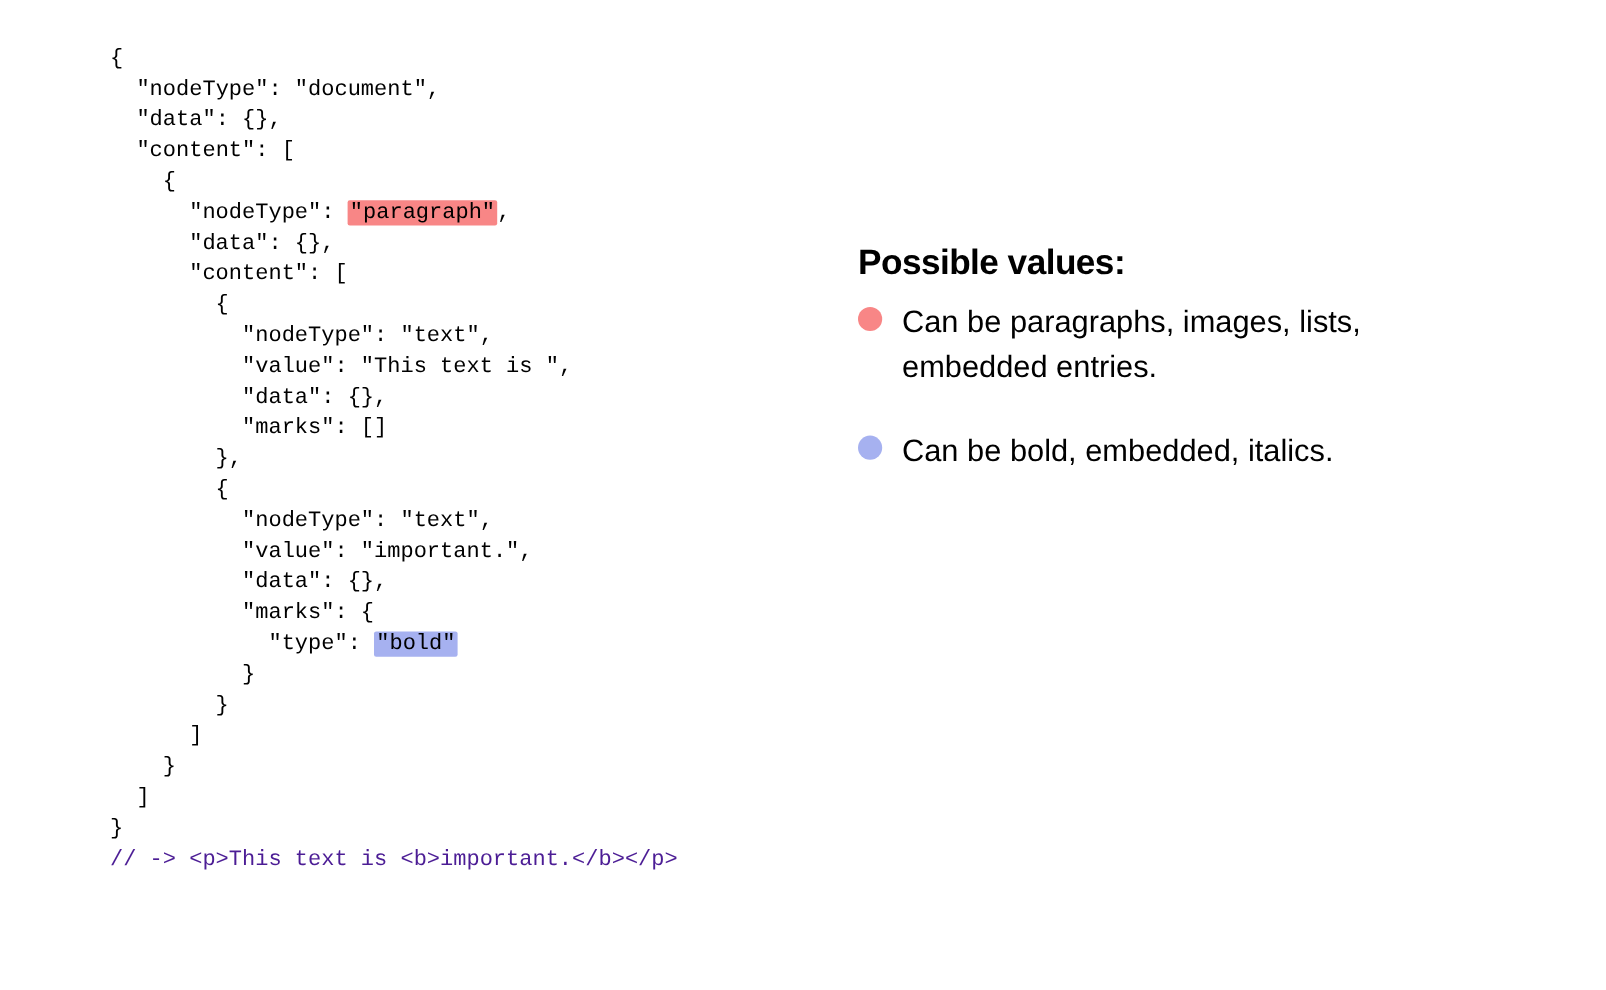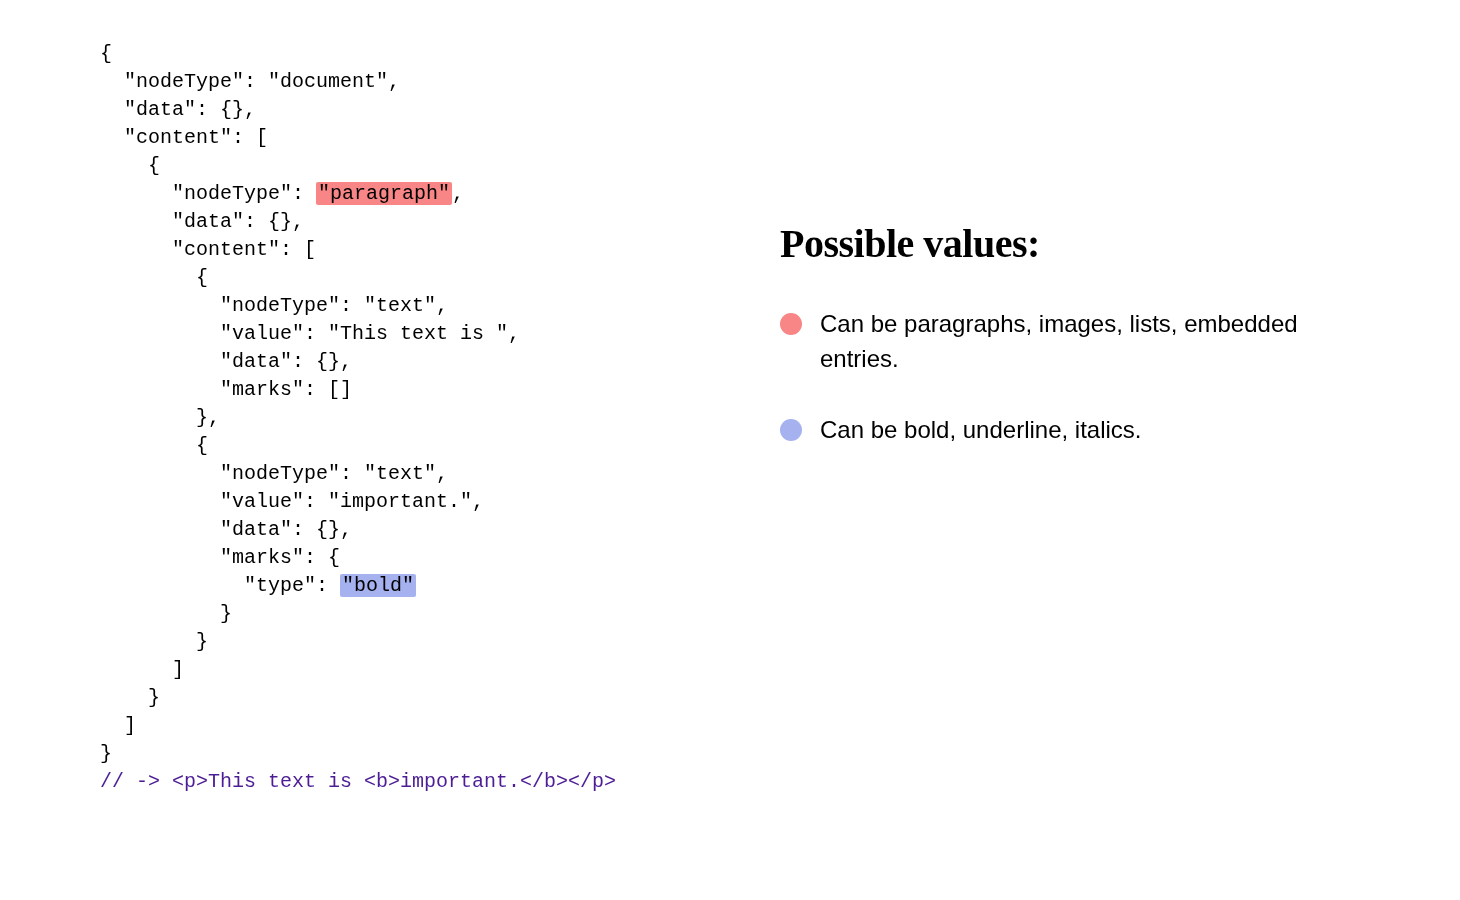--- a/index.html
+++ b/index.html
@@ -37,58 +37,57 @@
     color: #4c1d95;
   }
   .right-col {
     flex: 1;
     padding-top: 180px;
     padding-left: 20px;
     padding-right: 40px;
   }
   .heading {
     font-weight: 800;
-    font-size: 40px;
-    margin-bottom: 40px;
+    font-size: 32px;
+    margin-bottom: 16px;
     letter-spacing: -0.5px;
-    font-family: Liberation Serif, serif;
   }
   .legend-item {
     display: flex;
     align-items: flex-start;
     gap: 18px;
     margin-bottom: 36px;
   }
   .dot {
     width: 22px;
     height: 22px;
     border-radius: 50%;
     flex-shrink: 0;
     margin-top: 6px;
   }
   .dot-red { background: #f88686; }
   .dot-blue { background: #a6b1f0; }
   .legend-text {
-    font-size: 24px;
+    font-size: 28px;
     line-height: 1.45;
     font-weight: 400;
     color: #000;
   }
 </style>
 </head>
 <body>
 
 <div class="page">
   <div class="code-col" id="code-col"><div><span>{</span></div><div>  <span>"nodeType": "document",</span></div><div>  <span>"data": {},</span></div><div>  <span>"content": [</span></div><div>    <span>{</span></div><div>      <span>"nodeType": </span><span class="hl-red">"paragraph"</span><span>,</span></div><div>      <span>"data": {},</span></div><div>      <span>"content": [</span></div><div>        <span>{</span></div><div>          <span>"nodeType": "text",</span></div><div>          <span>"value": "This text is ",</span></div><div>          <span>"data": {},</span></div><div>          <span>"marks": []</span></div><div>        <span>},</span></div><div>        <span>{</span></div><div>          <span>"nodeType": "text",</span></div><div>          <span>"value": "important.",</span></div><div>          <span>"data": {},</span></div><div>          <span>"marks": {</span></div><div>            <span>"type": </span><span class="hl-blue">"bold"</span></div><div>          <span>}</span></div><div>        <span>}</span></div><div>      <span>]</span></div><div>    <span>}</span></div><div>  <span>]</span></div><div><span>}</span></div><div><span class="comment">// -&gt; &lt;p&gt;This text is &lt;b&gt;important.&lt;/b&gt;&lt;/p&gt;</span></div></div>
   <div class="right-col">
     <div class="heading">Possible values:</div>
     <div id="legend-list">
         <div class="legend-item">
           <div class="dot dot-red"></div>
           <div class="legend-text">Can be paragraphs, images, lists,  embedded entries.</div>
         </div>
         <div class="legend-item">
           <div class="dot dot-blue"></div>
-          <div class="legend-text">Can be bold, underline, italics.</div>
+          <div class="legend-text">Can be bold, embedded, italics.</div>
         </div>
       </div>
   </div>
 </div>
 
 </body></html>

